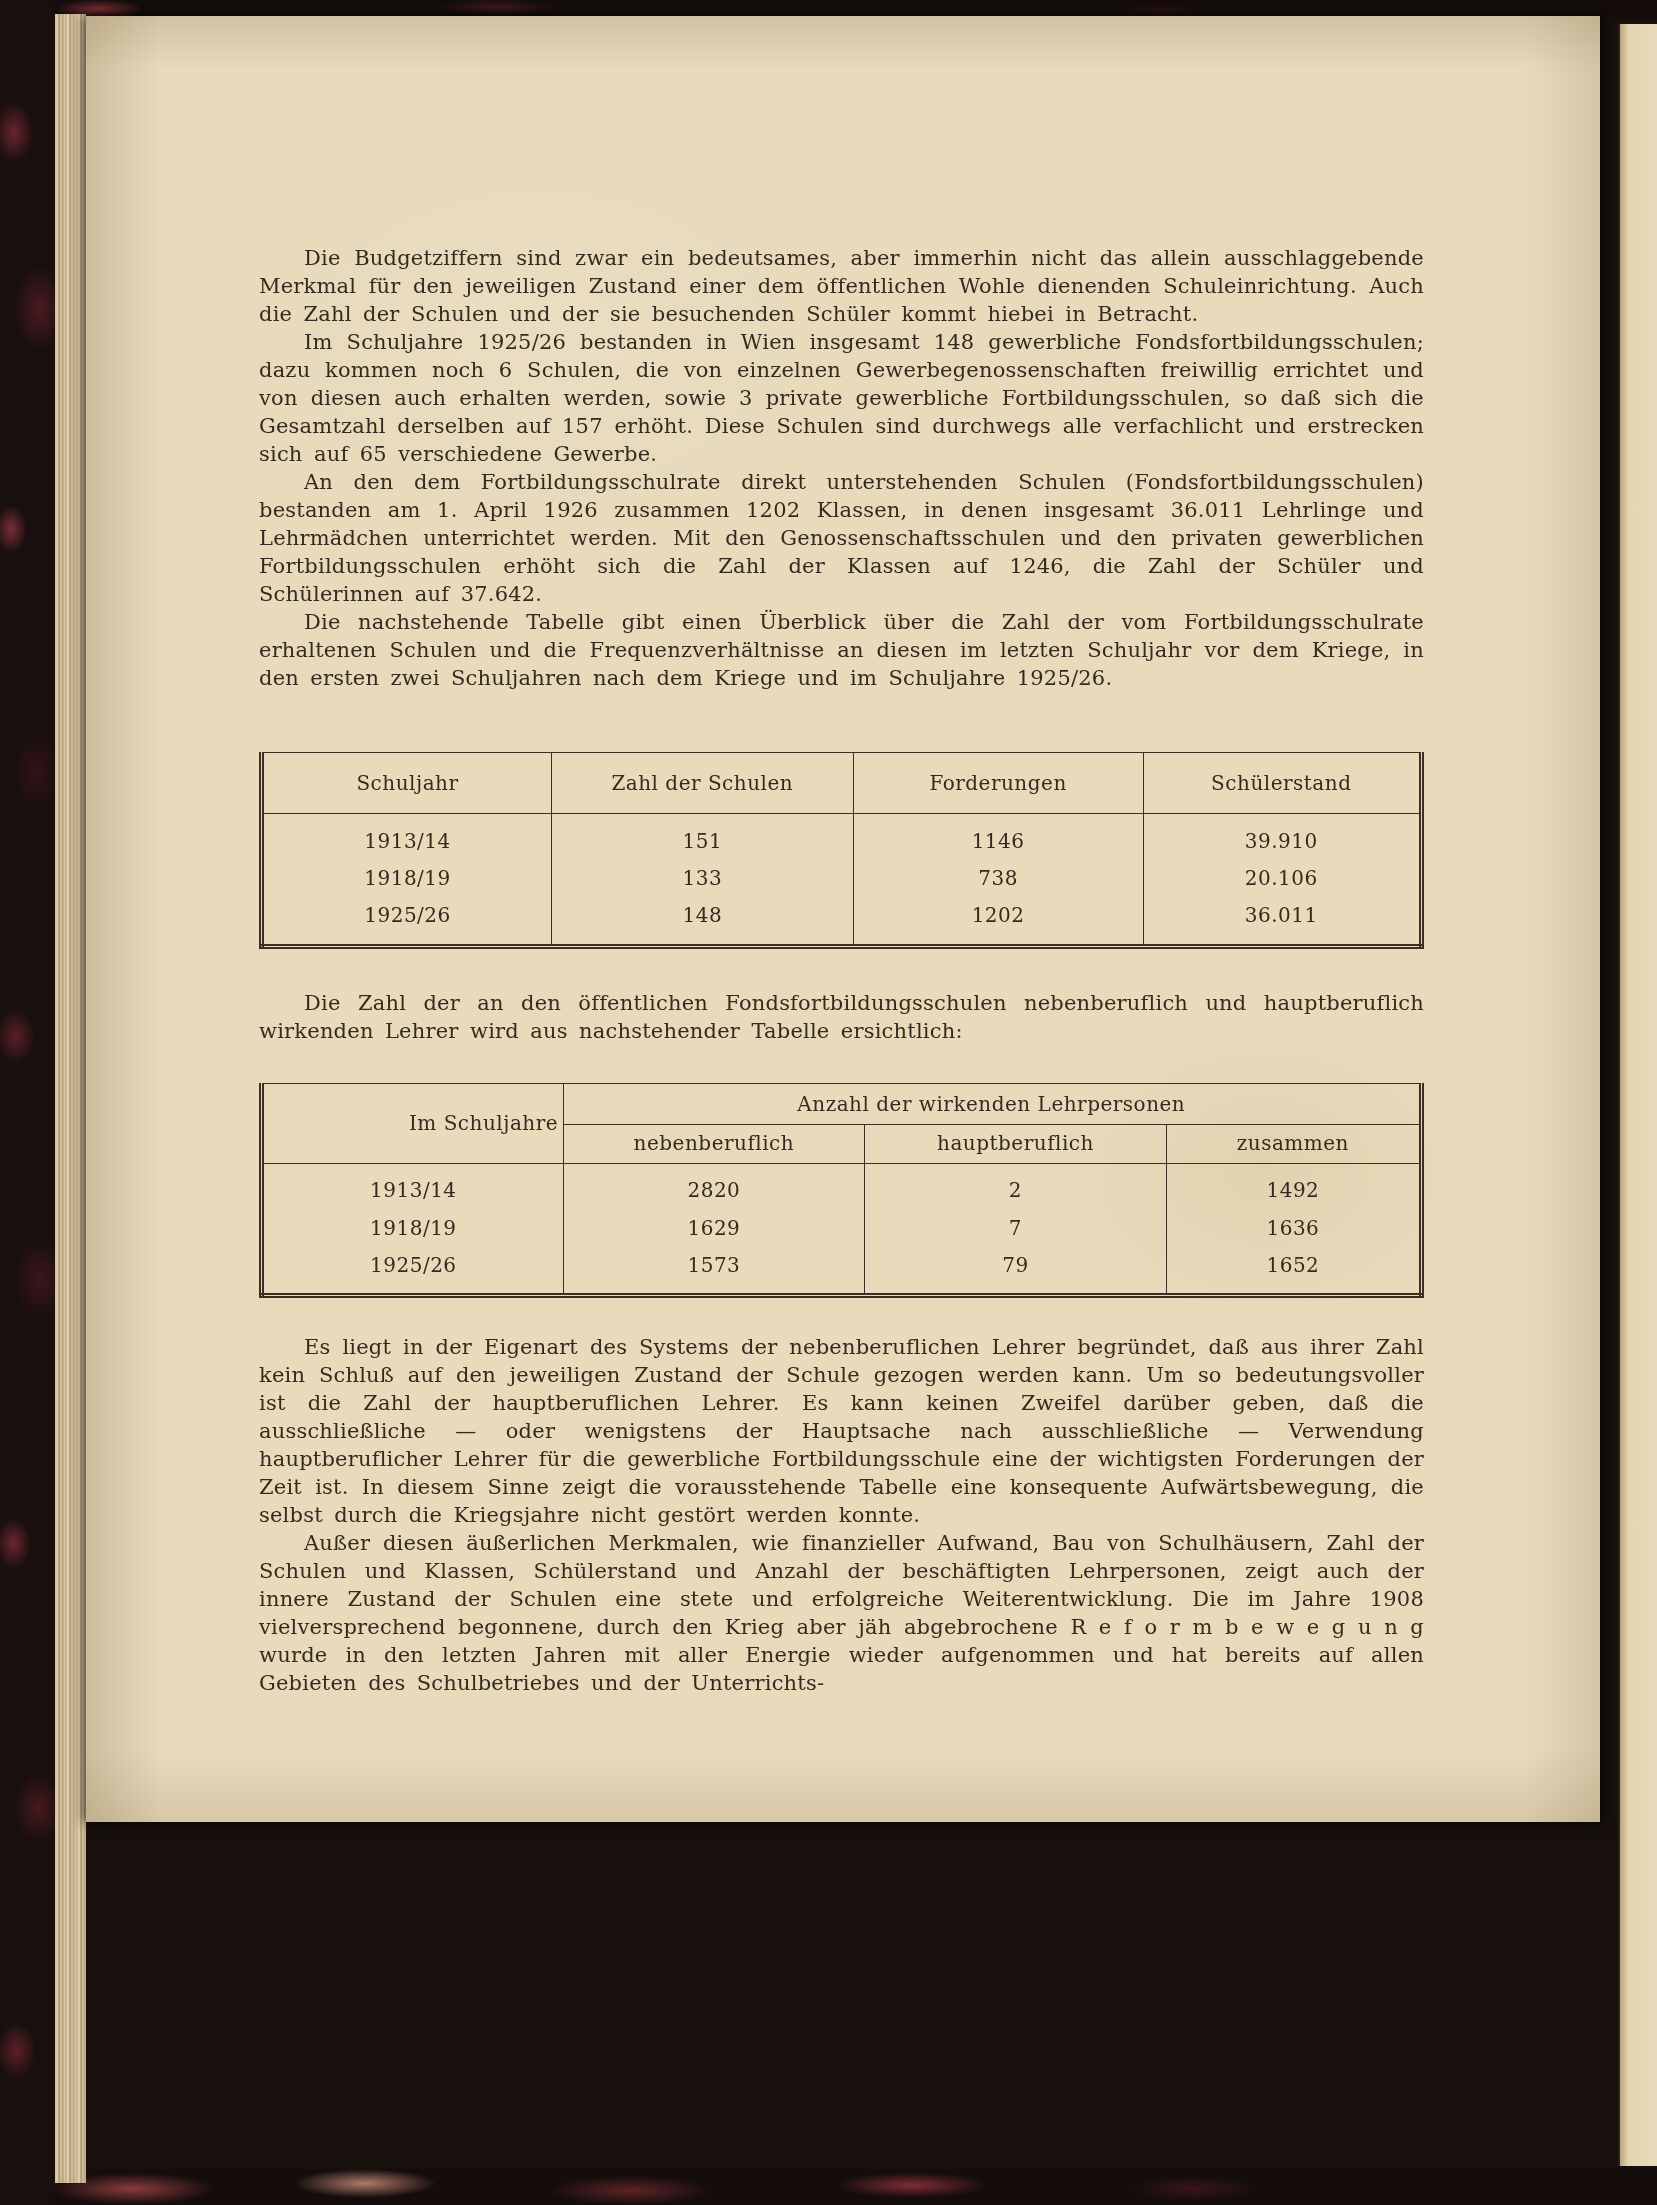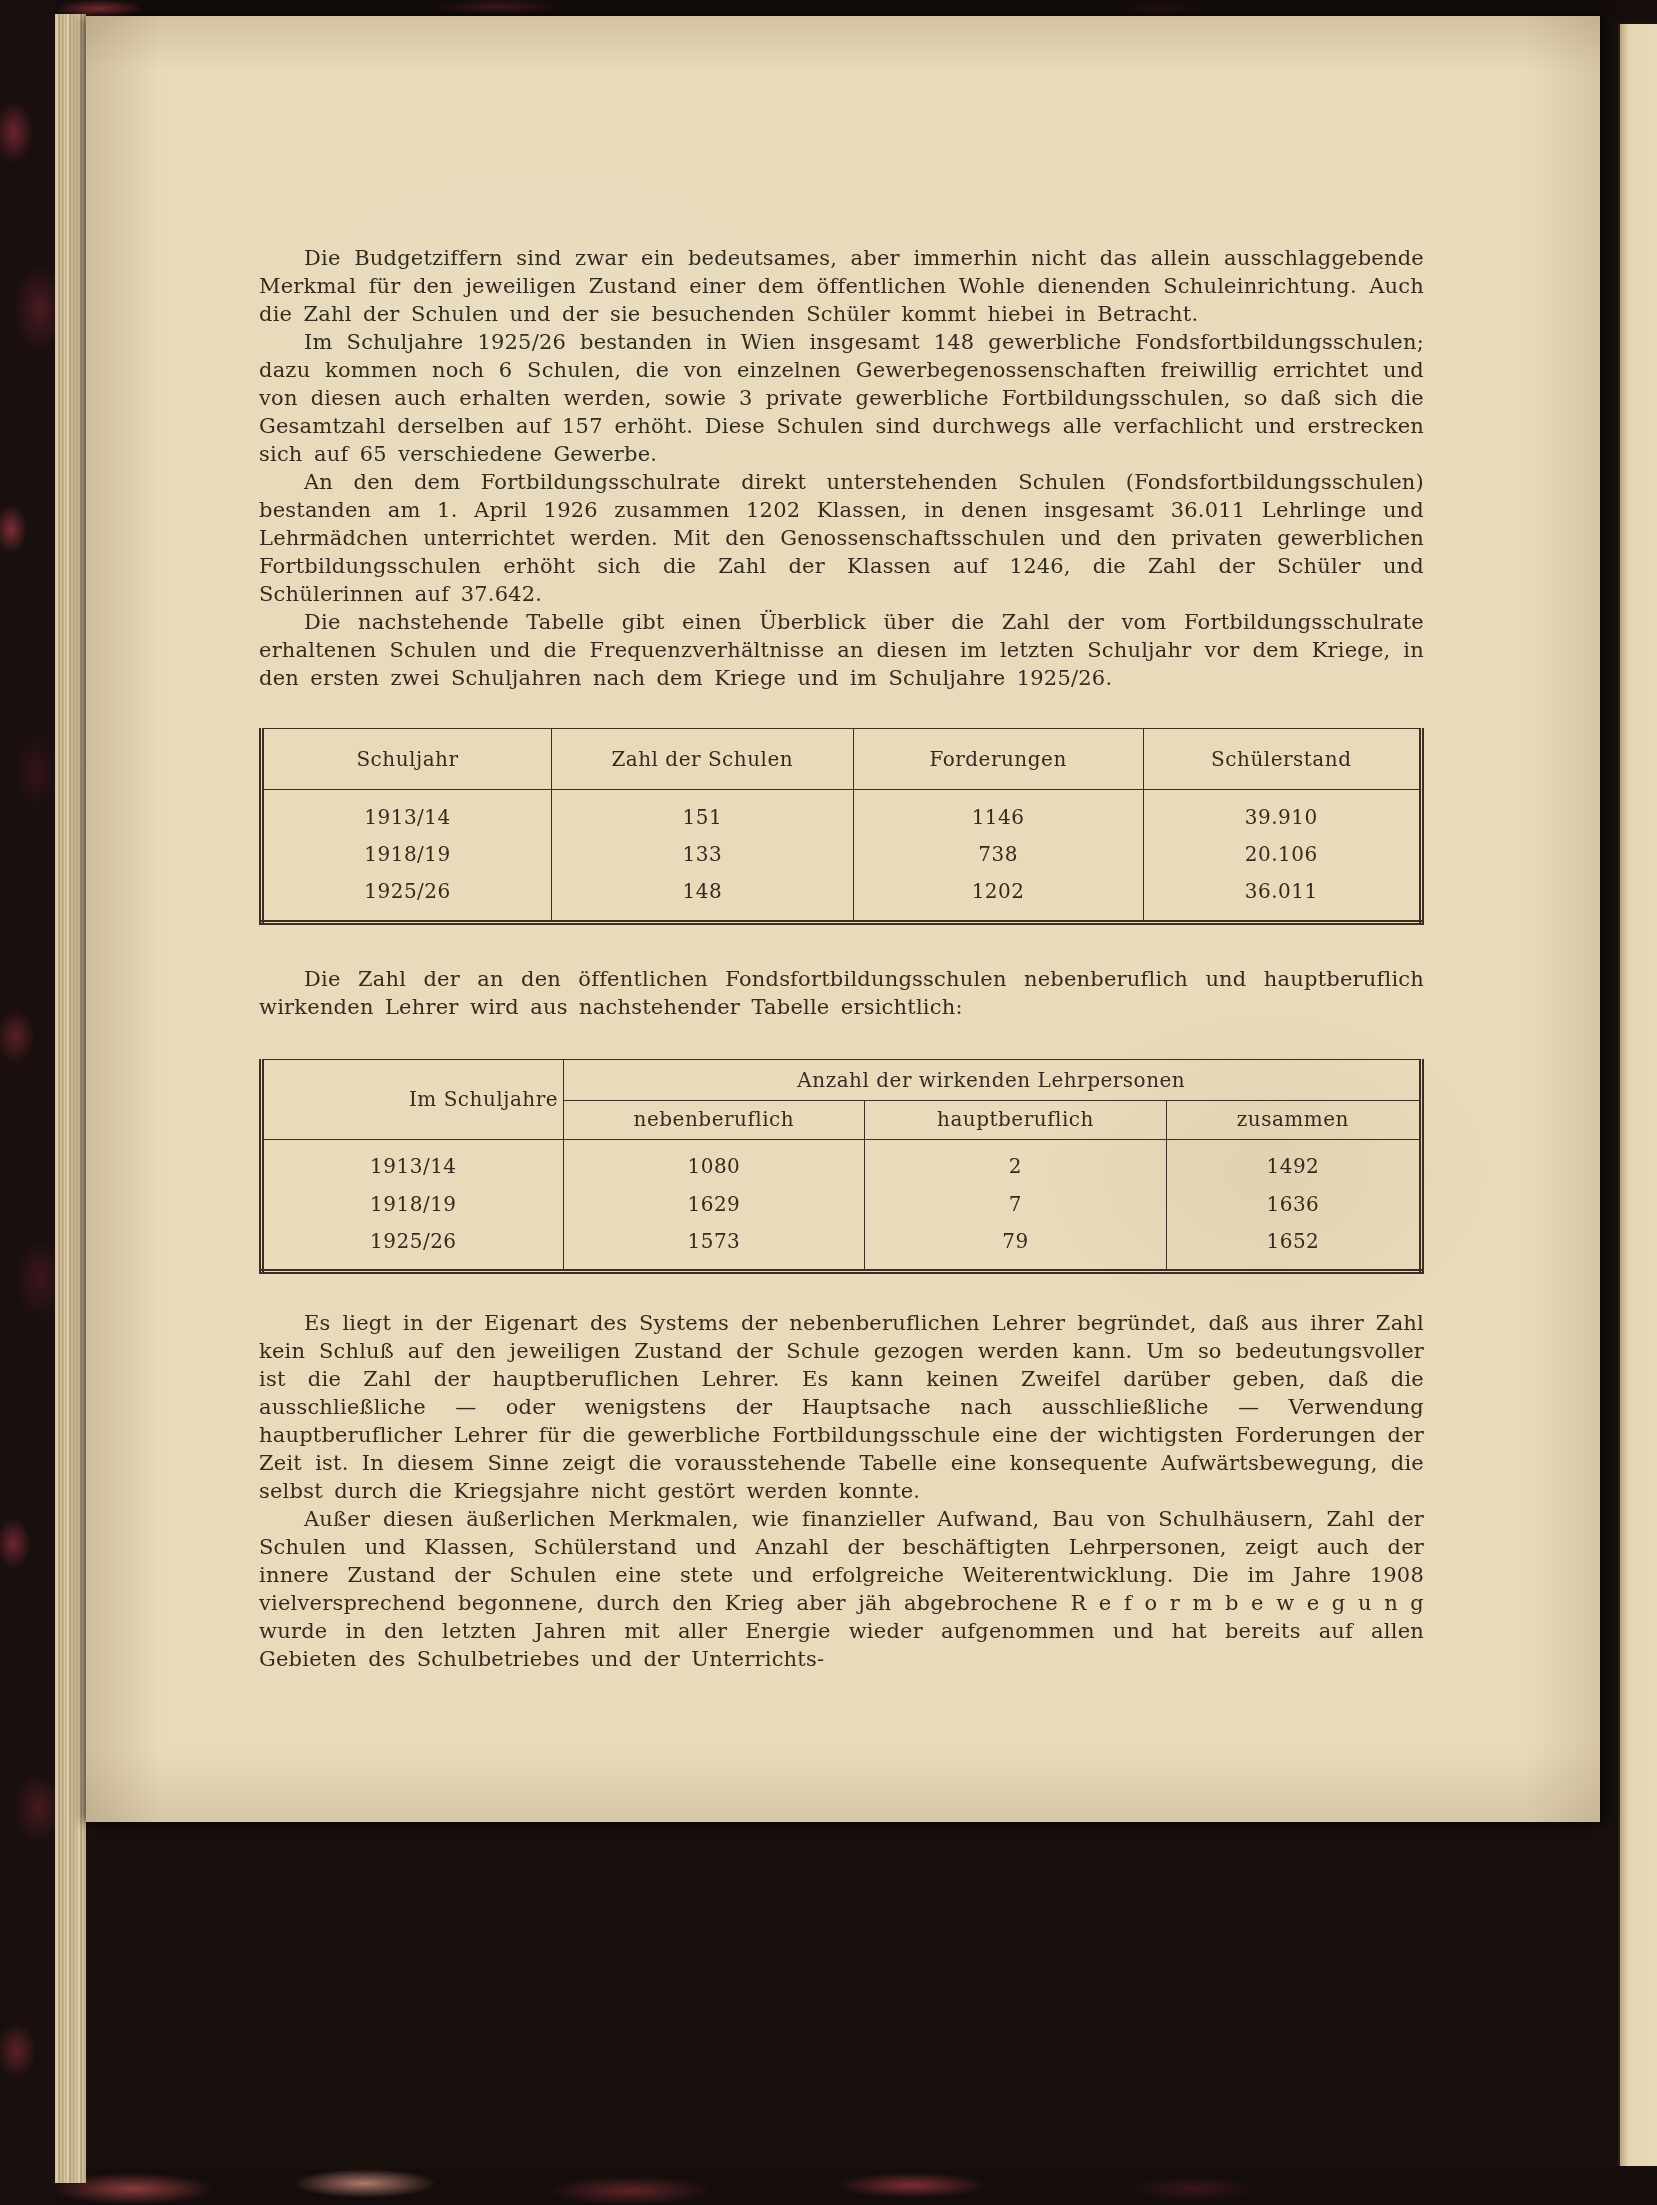--- a/index.html
+++ b/index.html
@@ -72,21 +72,21 @@
     margin:0;
     font-size:21px;line-height:28px;
     text-align:justify;text-indent:45px;
     word-spacing:4.5px;letter-spacing:0.2px;
   }
   
   table{
     width:100%;border-collapse:collapse;table-layout:fixed;
     font-size:20px;color:#342b1f;
   }
-  table.t1{margin:36px 0 40px 0;}
+  table.t1{margin:60px 0 40px 0;}
   table.t2{margin:38px 0 35px 0;}
   th,td{text-align:center;font-weight:normal;letter-spacing:0.5px;}
   .t1{border-left:5px double #3a2f22;border-right:5px double #3a2f22;
       border-bottom:5px double #3a2f22;border-top:1.8px solid #3a2f22;}
   .t2{border-left:5px double #3a2f22;border-right:5px double #3a2f22;
       border-bottom:5px double #3a2f22;border-top:1.8px solid #3a2f22;}
   .t1 th{border-bottom:1.4px solid #3a2f22;padding:18px 4.5px;}
   .t1 th + th, .t1 td + td{border-left:1.4px solid #3a2f22;}
   .t1 td{padding:3.6px 4.5px;line-height:30px;}
   .t1 tbody tr:first-child td{padding-top:11.7px;}
@@ -178,21 +178,21 @@
         </tr>
         <tr class="sub">
           <th>nebenberuflich</th>
           <th>hauptberuflich</th>
           <th>zusammen</th>
         </tr>
       </thead>
       <tbody>
         <tr>
           <td>1913/14</td>
-          <td>1080</td>
+          <td>2820</td>
           <td>2</td>
           <td>1492</td>
         </tr>
         <tr>
           <td>1918/19</td>
           <td>1629</td>
           <td>7</td>
           <td>1636</td>
         </tr>
         <tr>

